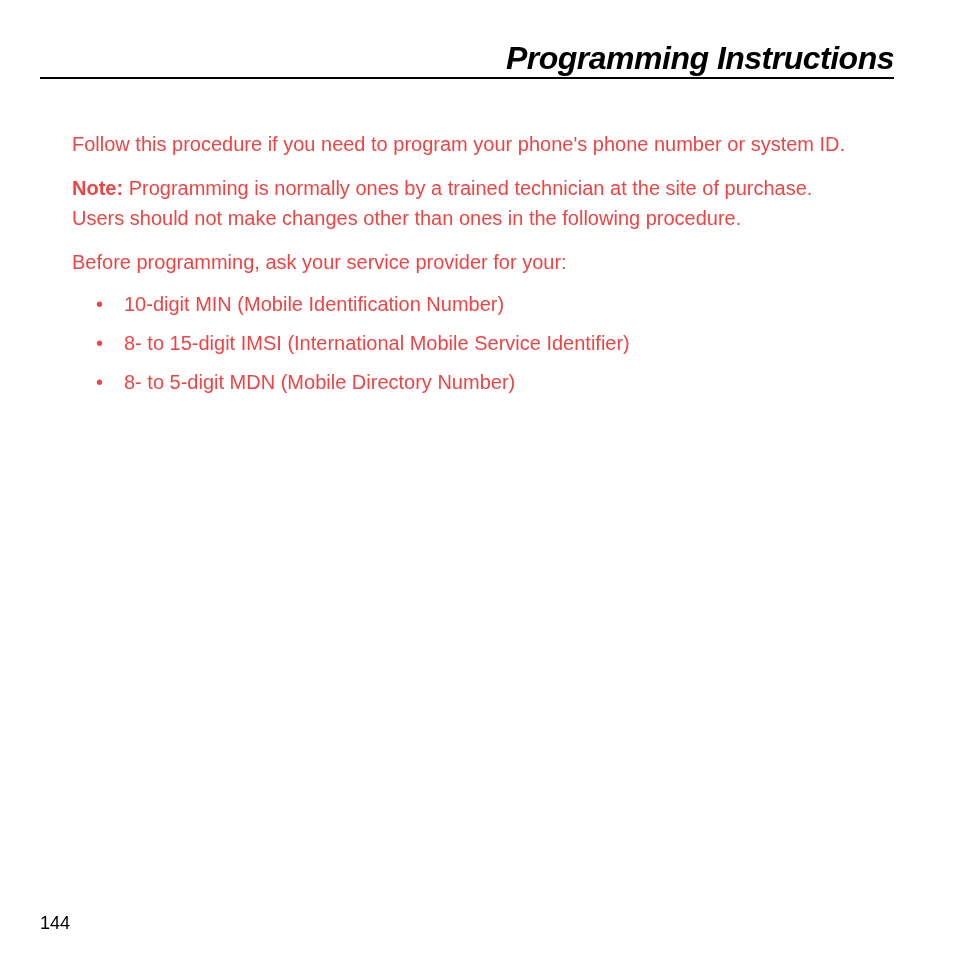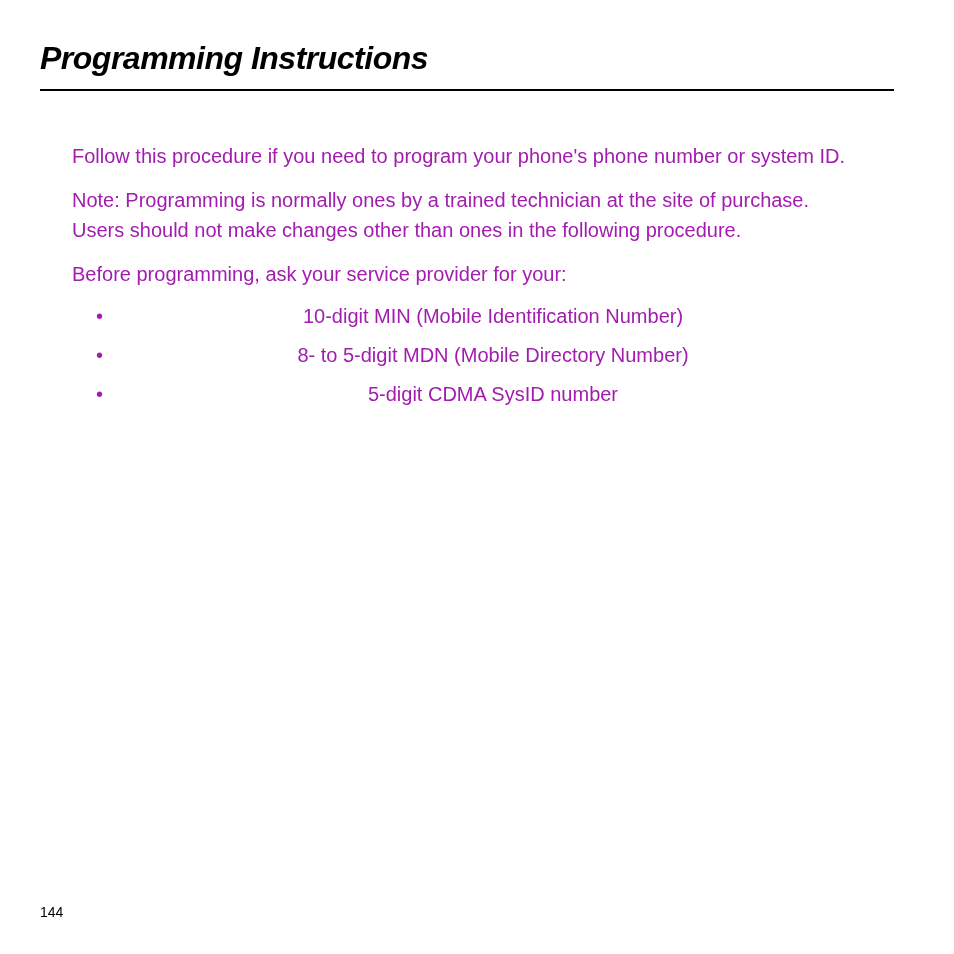--- a/index.html
+++ b/index.html
@@ -12,82 +12,82 @@
       height: 954px;
       background: #ffffff;
       font-family: "Myriad Pro", "Segoe UI", Arial, sans-serif;
       position: relative;
       padding: 40px 60px 40px 40px;
     }
     .page-title {
       font-size: 32px;
       font-weight: 700;
       font-style: italic;
-      margin-bottom: 12px;
+      margin-bottom: 0;
       letter-spacing: -0.5px;
       font-family: "Arial Black", Arial, sans-serif;
+      text-align: right;
     }
     .title-rule {
       border: none;
       border-top: 2px solid #000000;
       margin-bottom: 50px;
     }
     .content {
       margin-left: 32px;
       margin-right: 32px;
       font-size: 20px;
       line-height: 1.5;
-      color: #a21caf;
+      color: #ef4444;
     }
     .para {
       margin-bottom: 14px;
     }
     .note-label {
-      font-weight: 400;
+      font-weight: 700;
     }
     .bullets {
       list-style: none;
       margin-top: 6px;
-      text-align: center;
     }
     .bullets li {
       position: relative;
       padding-left: 52px;
       margin-bottom: 12px;
       line-height: 1.35;
     }
     .bullets li::before {
       content: "•";
       position: absolute;
       left: 24px;
       top: 0;
       font-size: 20px;
     }
     .page-number {
       position: absolute;
       left: 40px;
-      bottom: 34px;
-      font-size: 14px;
+      bottom: 20px;
+      font-size: 18px;
     }
   </style>
 </head>
 <body>
 
 <h1 class="page-title">Programming Instructions</h1>
 <hr class="title-rule">
 
 <div class="content">
   <p class="para">Follow this procedure if you need to program your phone's phone number or system ID.</p>
 
   <p class="para">
     <span class="note-label">Note:</span><span> Programming is normally ones by a trained technician at the site of purchase. Users should not make changes other than ones in the following procedure.</span>
   </p>
 
   <p class="para">Before programming, ask your service provider for your:</p>
 
   <ul class="bullets">
     <li>10-digit MIN (Mobile Identification Number)</li>
+    <li>8- to 15-digit IMSI (International Mobile Service Identifier)</li>
     <li>8- to 5-digit MDN (Mobile Directory Number)</li>
-    <li>5-digit CDMA SysID number</li>
   </ul>
 </div>
 
 <div class="page-number">144</div>
 
 </body></html>

